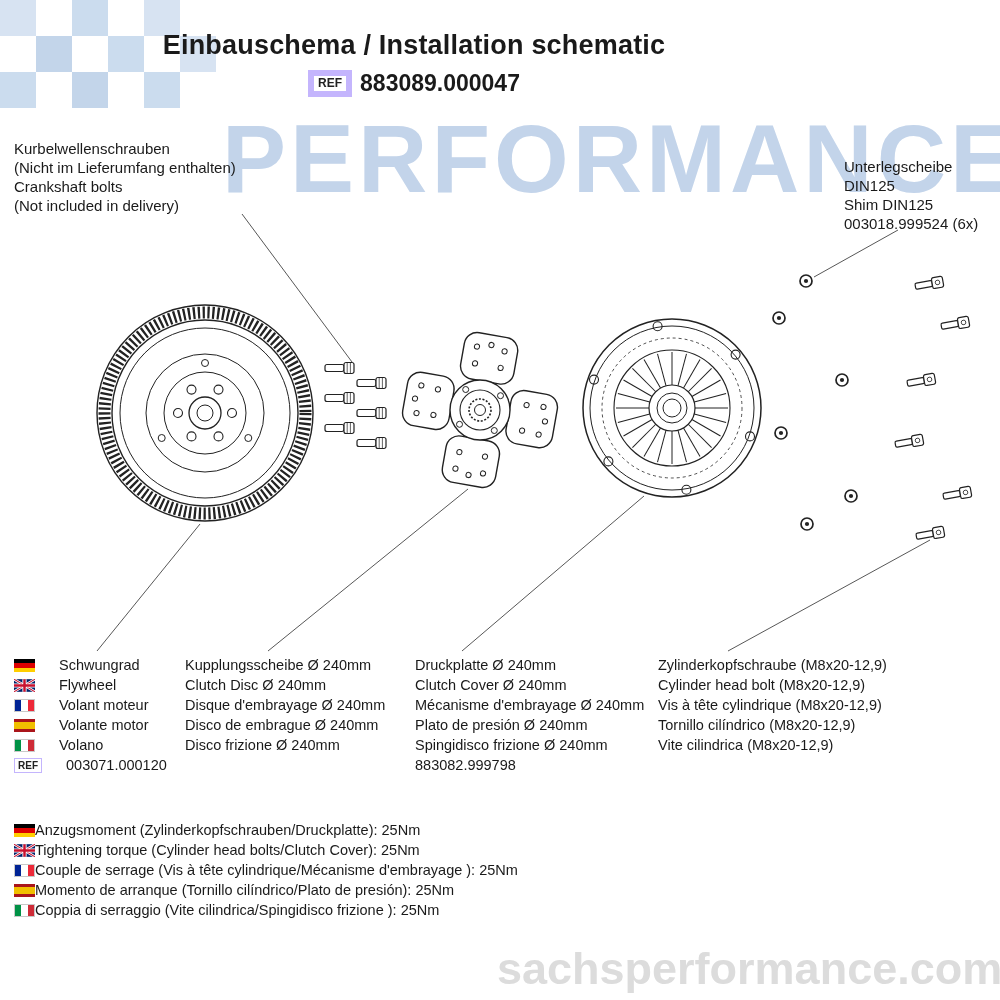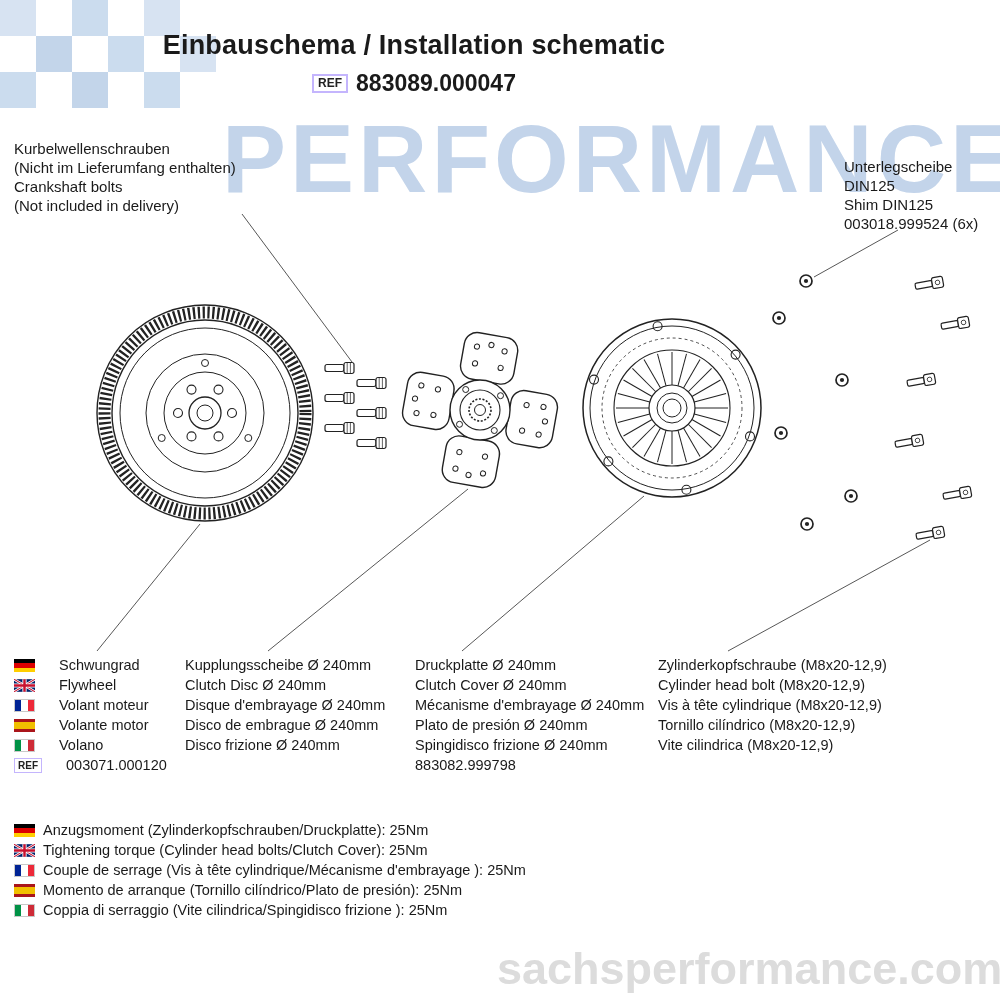--- a/index.html
+++ b/index.html
@@ -12,40 +12,40 @@
   .wm-performance { position:absolute; left:222px; top:104px; z-index:0; font-weight:bold;
     font-size:96px; letter-spacing:4px; color:#c3d4ea; white-space:nowrap; }
   .wm-site { position:absolute; left:497px; top:943px; z-index:0; font-weight:bold;
     font-size:45px; color:#dcdcdc; white-space:nowrap; }
 
   
   .header { position:absolute; left:0; top:30px; width:828px; text-align:center; z-index:2; }
   .title { font-size:27px; font-weight:bold; letter-spacing:0.2px; }
   .ref-line { margin-top:9px; display:flex; justify-content:center; align-items:center; gap:8px;
     font-size:23px; font-weight:bold; }
-  .ref-box { display:inline-block; border:2px solid #c4b5fd; font-size:12px; font-weight:bold;
+  .ref-box { display:inline-block; border:6px solid #c4b5fd; font-size:12px; font-weight:bold;
     padding:1px 4px; line-height:1.1; color:#222; }
   .ref-box.small { border-width:1.5px; font-size:10px; padding:1px 3px; }
 
   
   .ann { position:absolute; z-index:2; font-size:15px; line-height:19px; }
   .ann-left { left:14px; top:139px; }
   .ann-right { left:836px; top:157px;margin-left:8px; }
 
   
   .diagram { position:absolute; left:0; top:0; width:1000px; height:1000px; z-index:1; }
 
   
   .parts { position:absolute; left:14px; top:655px; z-index:2; display:grid;
     grid-template-columns:171px 230px 243px 1fr; font-size:14.5px; width:975px; }
   .prow { height:20px; display:flex; align-items:center; gap:24px; white-space:nowrap; }
 
   
   .torque { position:absolute; left:14px; top:820px; z-index:2; font-size:14.5px; }
-  .trow { height:20px; display:flex; align-items:center; gap:8px; white-space:nowrap; }
+  .trow { height:20px; display:flex; align-items:center; white-space:nowrap; }
 
   
   .flag { width:21px; height:13px; flex:0 0 auto; display:inline-block; }
   .flag-de { background:linear-gradient(#000 0 33%, #dd0000 33% 66%, #ffce00 66% 100%); }
   .flag-fr { background:linear-gradient(90deg,#002395 0 33%, #fff 33% 66%, #ed2939 66% 100%); border:1px solid #c9c9c9; }
   .flag-it { background:linear-gradient(90deg,#009246 0 33%, #fff 33% 66%, #ce2b37 66% 100%); border:1px solid #c9c9c9; }
   .flag-es { background:linear-gradient(#aa151b 0 25%, #f1bf00 25% 75%, #aa151b 75% 100%); }
   .flag-gb svg { display:block; width:21px; height:13px; }
 </style>
 </head>

